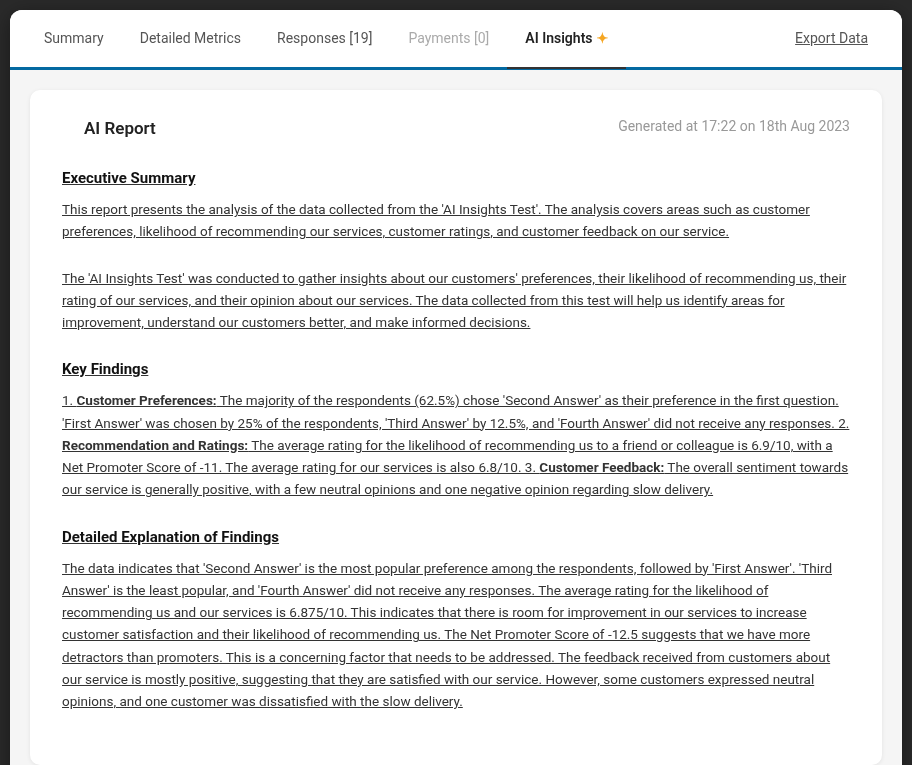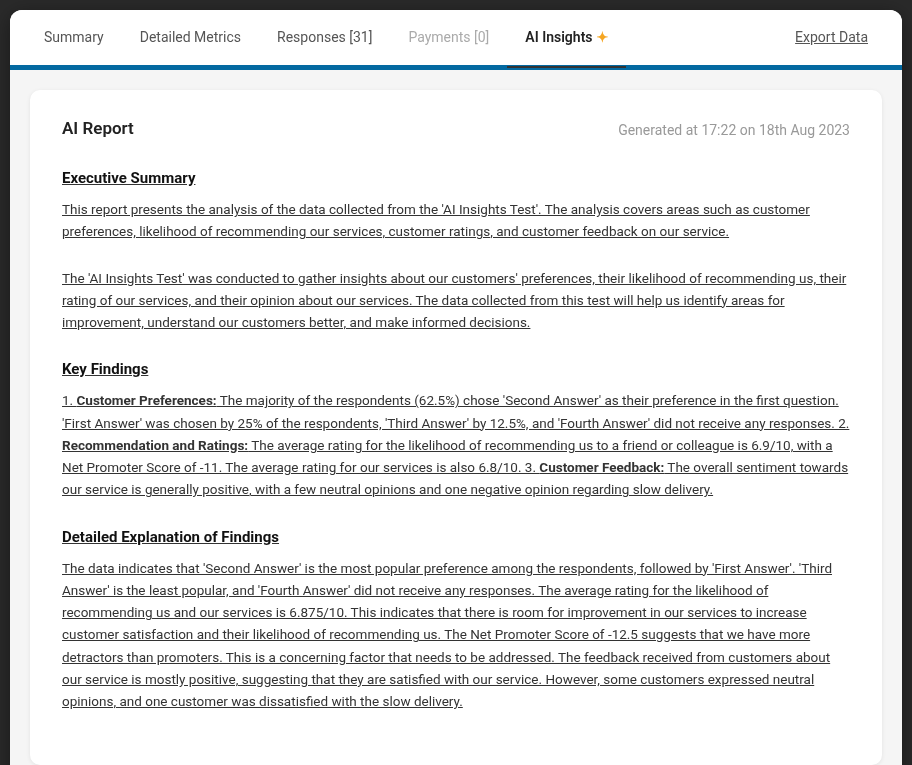--- a/index.html
+++ b/index.html
@@ -22,21 +22,21 @@
       width: 912px;
       min-height: 765px;
       background: #f5f5f5;
       border-radius: 12px;
       overflow: hidden;
       box-shadow: 0 4px 20px rgba(0,0,0,0.4);
     }
 
     .tab-bar {
       background: #ffffff;
-      border-bottom: 5px solid #0369a1;
+      border-bottom: 3px solid #0369a1;
       display: flex;
       align-items: center;
       padding: 0 16px;
       height: 60px;
       gap: 0;
     }
 
     .tab-item {
       padding: 0 18px;
       height: 60px;
@@ -80,22 +80,23 @@
     .report-card {
       background: #ffffff;
       border-radius: 10px;
       padding: 28px 32px;
       box-shadow: 0 1px 4px rgba(0,0,0,0.08);
     }
 
     .report-header {
       display: flex;
       justify-content: space-between;
-      align-items: flex-end;
+      align-items: flex-start;
       margin-bottom: 28px;
+      margin-left: 22px;
     }
 
     .report-title {
       font-size: 17px;
       font-weight: 600;
       color: #222;
     }
 
     .report-timestamp {
       font-size: 14px;
@@ -137,21 +138,21 @@
 <div class="window">
 
   <div class="tab-bar">
     <div class="tab-item">
       <span>Summary</span>
     </div>
     <div class="tab-item">
       <span>Detailed Metrics</span>
     </div>
     <div class="tab-item">
-      <span>Responses [31]</span>
+      <span>Responses [19]</span>
     </div>
     <div class="tab-item muted">
       <span>Payments [0]</span>
     </div>
     <div class="tab-item active">
       <span>AI Insights</span>
       <span class="tab-icon">✦</span>
     </div>
     <div class="tab-item tab-export">
       <span>Export Data</span>

